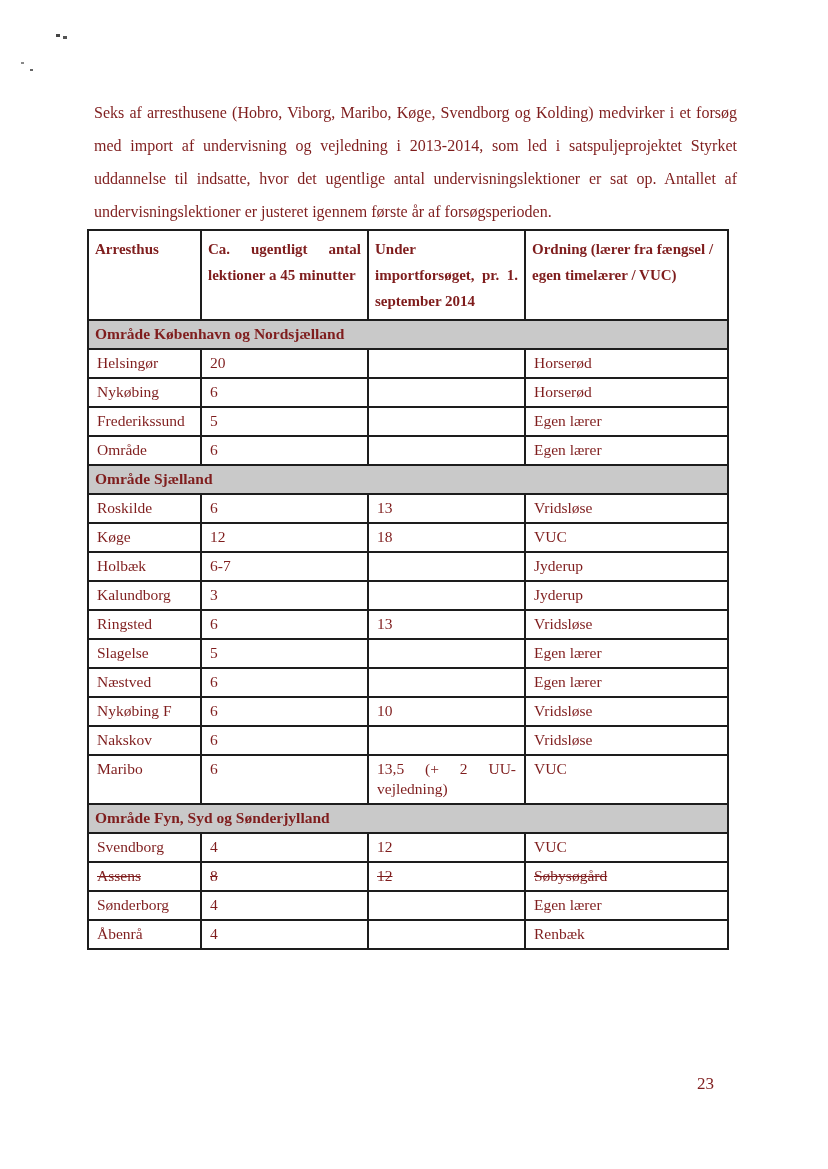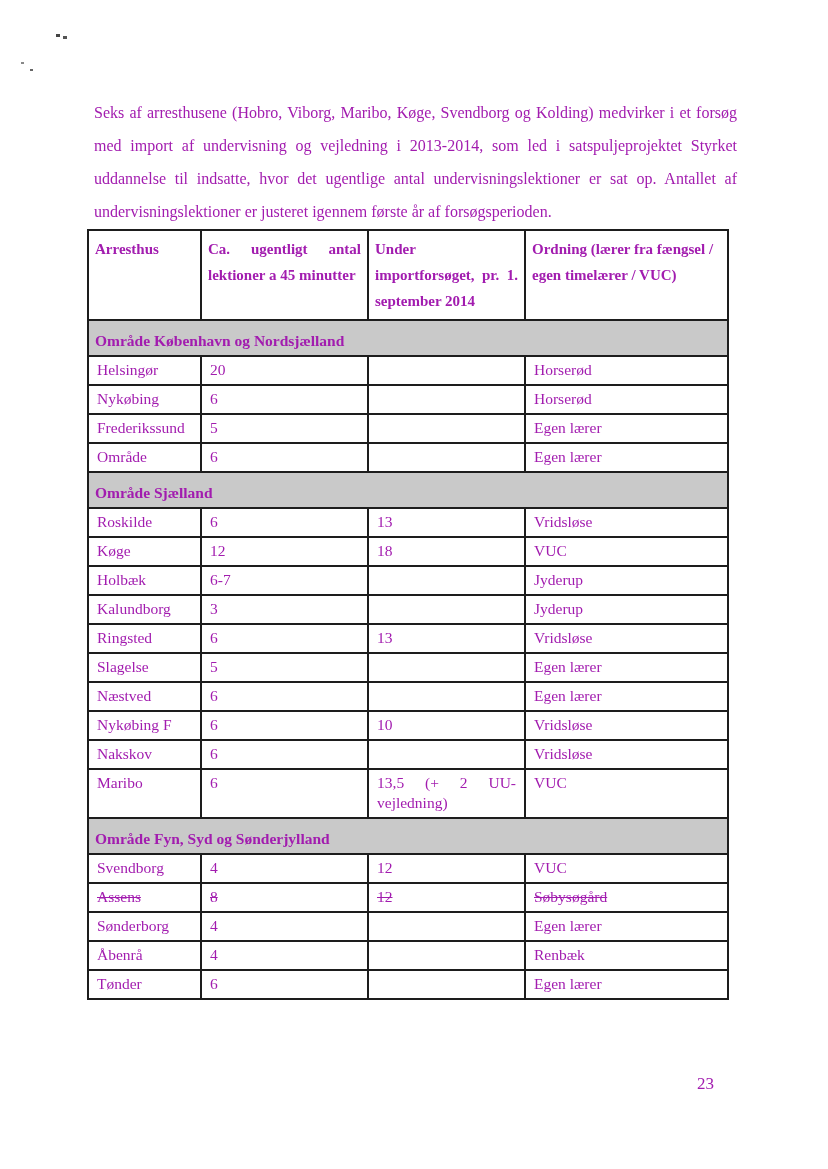--- a/index.html
+++ b/index.html
@@ -3,21 +3,21 @@
 <meta charset="utf-8">
 <style>
   html,body{margin:0;padding:0;background:#ffffff;}
   .page{
     position:relative;
     width:828px;height:1169px;
     background:#ffffff;
     box-sizing:border-box;
     padding-top:96px;
     font-family:"Liberation Serif", serif;
-    color:#a21caf;
+    color:#7f1d1d;
     overflow:hidden;
   }
   .para{
     margin:0 0 0 94px;
     width:643px;
     text-align:justify;
     font-size:16px;
     line-height:33px;
   }
   .para + .para{margin-top:12px;}
@@ -46,21 +46,21 @@
     font-size:15.5px;
     vertical-align:top;
     padding:3px 8px 4px;
     height:27px;
     box-sizing:border-box;
     line-height:20px;
   }
   tr.section td{
     background:#c9c9c9;
     font-weight:bold;
-    padding:10px 6px 4px;
+    padding:3px 6px 4px;
   }
   td.import-col{text-align:justify;}
   tr.struck td{text-decoration:line-through;}
   .pageno{
     position:absolute;
     left:697px;top:1074px;
     font-size:17px;
   }
   .speck{position:absolute;background:#444;}
   .s1{left:56px;top:34px;width:4px;height:3px;box-shadow:7px 2px 0 #555;}
@@ -202,24 +202,18 @@
           <td>4</td>
           <td class="import-col"></td>
           <td>Egen lærer</td>
         </tr>
         <tr>
           <td>Åbenrå</td>
           <td>4</td>
           <td class="import-col"></td>
           <td>Renbæk</td>
         </tr>
-        <tr>
-          <td>Tønder</td>
-          <td>6</td>
-          <td class="import-col"></td>
-          <td>Egen lærer</td>
-        </tr>
       </tbody>
   </table>
 
   <div class="pageno">23</div>
 
 </div>
 
 </body></html>

